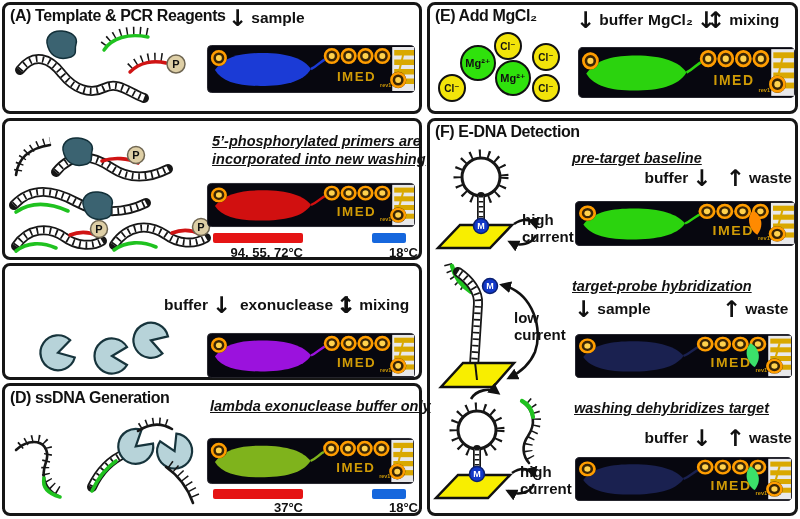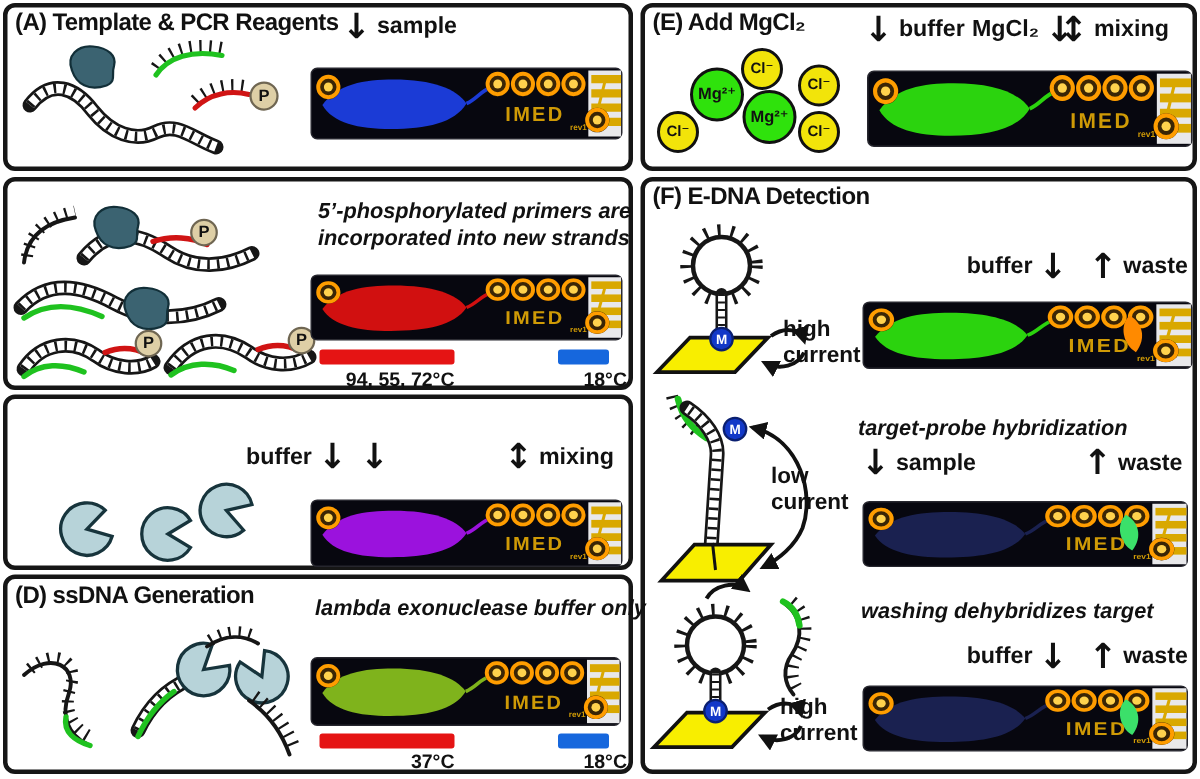--- a/index.html
+++ b/index.html
@@ -1,21 +1,21 @@
 <!DOCTYPE html>
 <html><head>
 <meta charset="utf-8">
 <style>
   html,body{margin:0;padding:0;background:#fff;}
   #stage{position:relative;width:800px;height:519px;background:#fff;overflow:hidden;
          font-family:"Liberation Sans","DejaVu Sans",sans-serif;color:#111;}
   .panel{position:absolute;border:3px solid #161616;border-radius:8px;background:#fff;box-sizing:border-box;z-index:1;}
   .art{position:absolute;left:0;top:0;width:800px;height:519px;z-index:5;pointer-events:none;}
   .ptitle{position:absolute;font:700 16px "Liberation Sans","DejaVu Sans",sans-serif;letter-spacing:-0.4px;z-index:7;white-space:nowrap;text-align:right;}
-  .note{position:absolute;font:italic 700 14.5px "Liberation Sans","DejaVu Sans",sans-serif;line-height:1.25;z-index:7;white-space:nowrap;}
+  .note{position:absolute;font:italic 700 14.5px "Liberation Sans","DejaVu Sans",sans-serif;line-height:1.25;z-index:7;white-space:nowrap;text-decoration:underline;}
   .lblrow{position:absolute;display:flex;align-items:center;gap:4px;z-index:7;white-space:nowrap;}
   .lbl{font:700 15.5px "Liberation Sans","DejaVu Sans",sans-serif;}
   .arr{font:700 23px "DejaVu Sans",sans-serif;line-height:0.9;}
   .cur{position:absolute;font:700 15px "Liberation Sans","DejaVu Sans",sans-serif;line-height:1.1;z-index:7;}
   .bar{position:absolute;height:10px;border-radius:2px;z-index:6;}
   .bar-hot{background:#e51414;}
   .bar-cold{background:#1667dd;}
   .templbl{position:absolute;font:700 13px "Liberation Sans","DejaVu Sans",sans-serif;text-align:right;z-index:7;}
   .chip{position:absolute;z-index:6;overflow:visible;}
   .ch-blue{--ch:#1b3bd6;} .ch-red{--ch:#d11010;} .ch-purple{--ch:#9b12dd;}
@@ -316,56 +316,58 @@
   <div class="bar bar-cold" style="left:372px;top:489px;width:34px"></div>
   <div class="templbl" style="left:360px;top:500px;width:58px">18°C</div>
 
   <div class="ptitle" style="left:10px;top:7px">(A) Template &amp; PCR Reagents</div>
   <div class="ptitle" style="left:10px;top:389px">(D) ssDNA Generation</div>
   <div class="ptitle" style="left:435px;top:7px">(E) Add MgCl₂</div>
   <div class="ptitle" style="left:435px;top:123px">(F) E-DNA Detection</div>
 
   <div class="note" style="left:212px;top:132px">
     <span style="display:block">5’-phosphorylated primers are</span>
-    <span style="display:block">incorporated into new strands</span>
+    <span style="display:block">incorporated into new washing</span>
   </div>
   <div class="note" style="left:210px;top:397px">
     <span style="display:block">lambda exonuclease buffer only</span>
   </div>
 
   <div class="lblrow" style="left:228px;top:8px">
     <span class="arr">↓</span>
     <span class="lbl">sample</span>
   </div>
 
   <div class="lblrow" style="left:164px;top:295px">
     <span class="lbl">buffer</span>
     <span class="arr">↓</span>
   </div>
   <div class="lblrow" style="left:240px;top:295px">
+    <span class="lbl">exonuclease</span>
     <span class="arr">↓</span>
   </div>
   <div class="lblrow" style="left:336px;top:295px">
     <span class="arr">↕</span>
     <span class="lbl">mixing</span>
   </div>
 
   <div class="lblrow" style="left:576px;top:10px">
     <span class="arr">↓</span>
     <span class="lbl">buffer</span>
   </div>
   <div class="lblrow" style="left:648px;top:10px">
     <span class="lbl">MgCl₂</span>
     <span class="arr">↓</span>
   </div>
   <div class="lblrow" style="left:706px;top:10px">
     <span class="arr">↕</span>
     <span class="lbl">mixing</span>
   </div>
 
+  <div class="note" style="left:572px;top:149px">pre-target baseline</div>
   <div class="lblrow" style="left:632px;top:168px;width:160px;justify-content:flex-end">
     <span class="lbl">buffer</span>
     <span class="arr">↓</span>
     <span style="width:6px"></span>
     <span class="arr">↑</span>
     <span class="lbl">waste</span>
   </div>
   <div class="cur" style="left:522px;top:212px">
     <span style="display:block">high</span>
     <span style="display:block">current</span>

